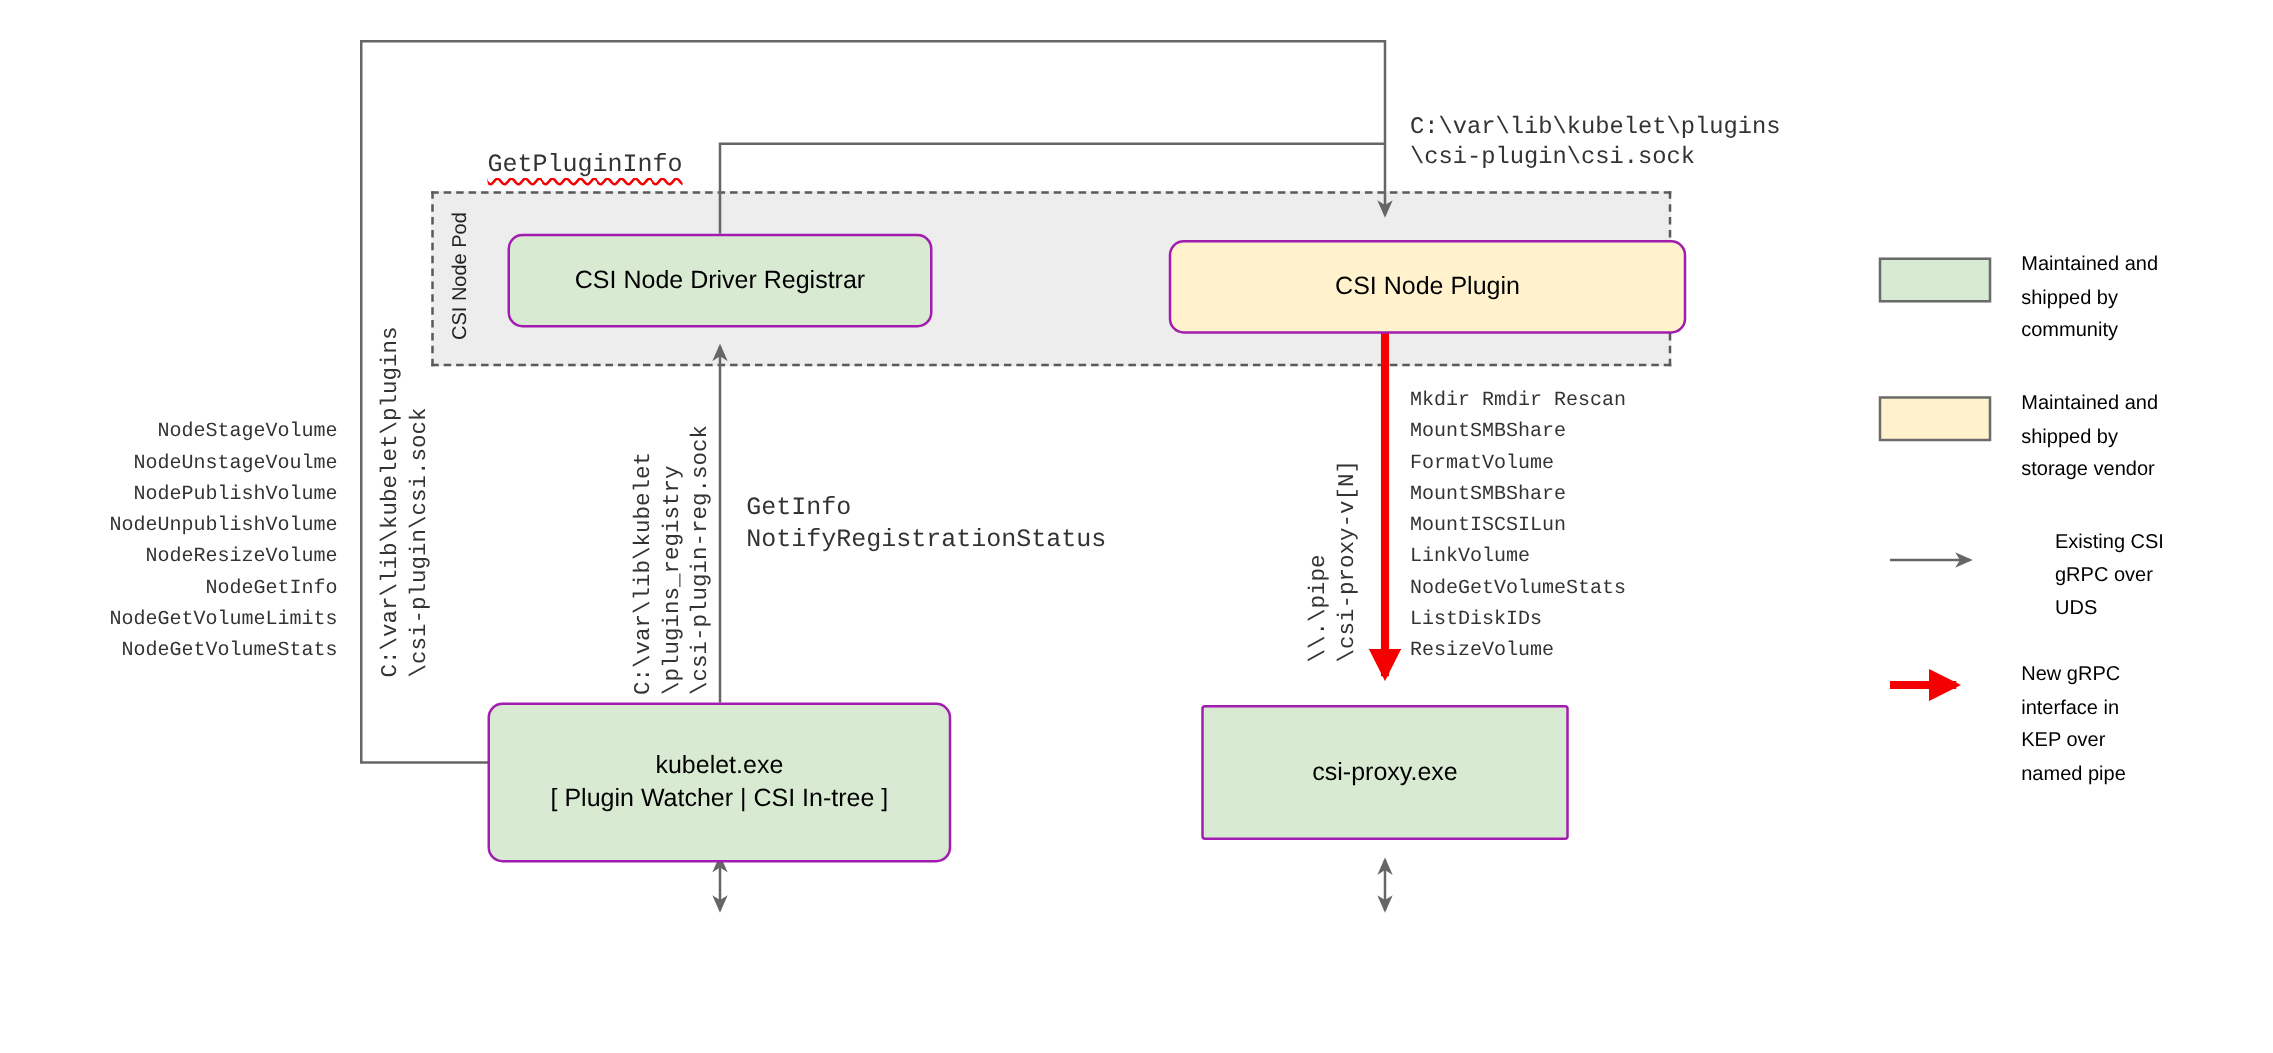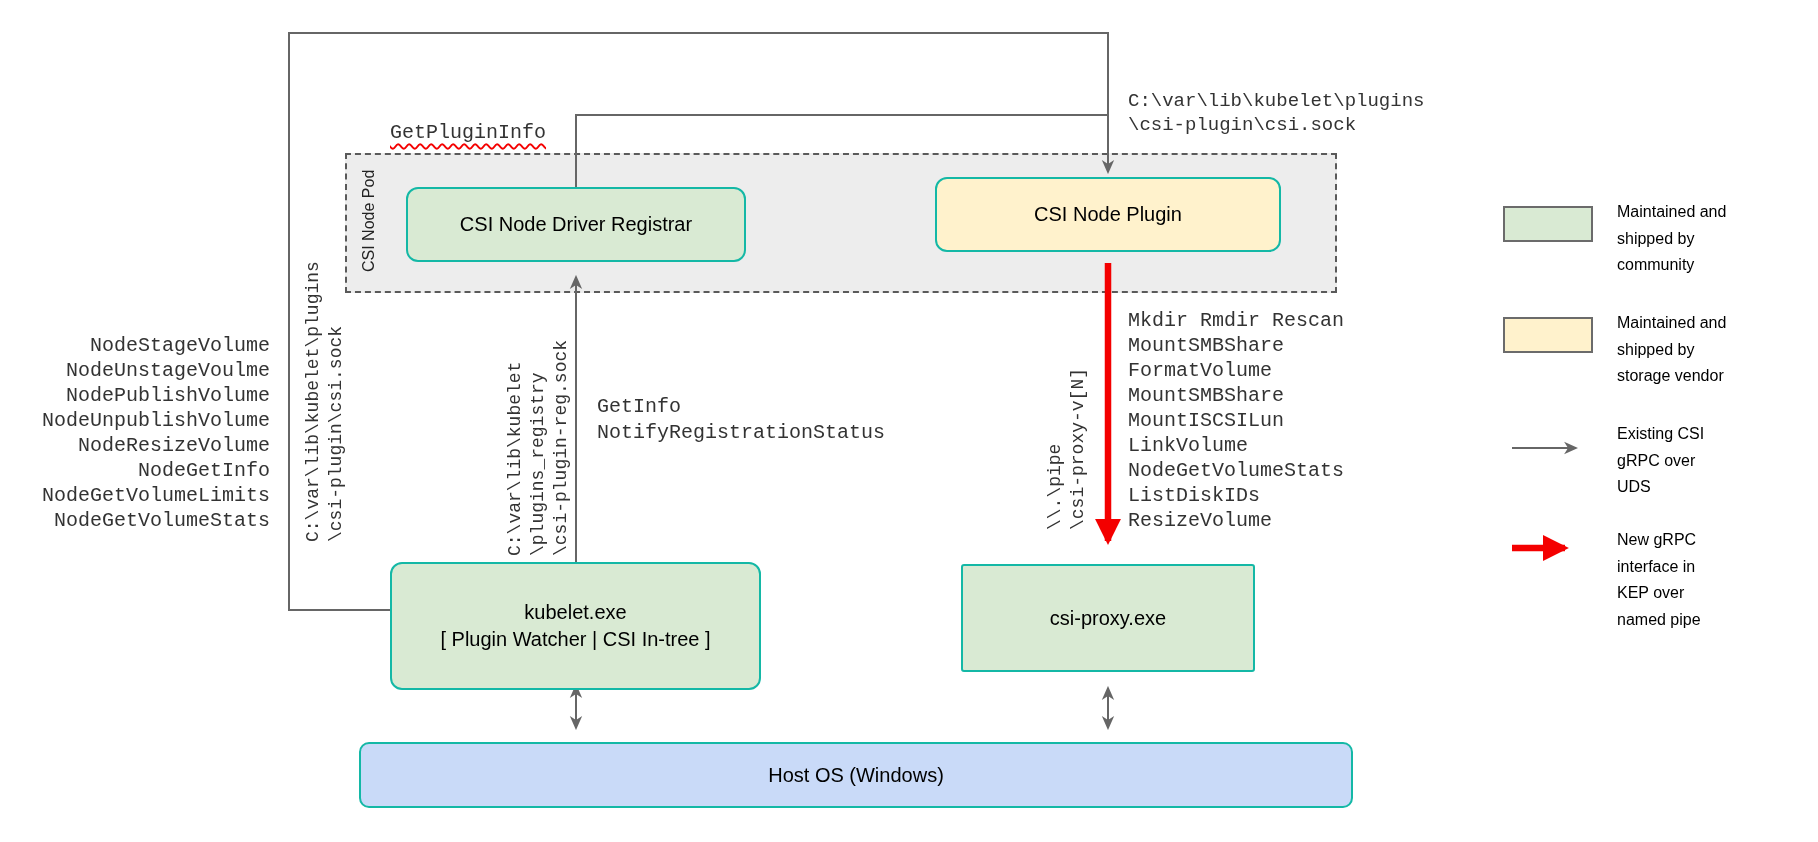--- a/index.html
+++ b/index.html
@@ -38,39 +38,39 @@
     border: 2px dashed #5a5a5a;
     z-index: 1;
   }
   .node-box {
     position: absolute;
     z-index: 3;
     display: flex;
     flex-direction: column;
     align-items: center;
     justify-content: center;
-    border: 2px solid #14b8a6;
+    border: 2px solid #a21caf;
     font-size: 20px;
     color: var(--text);
     text-align: center;
     line-height: 27px;
   }
   .box-registrar { left: 406px; top: 187px; width: 340px; height: 75px; background: var(--community); border-radius: 12px; }
-  .box-plugin    { left: 935px; top: 177px; width: 346px; height: 75px; background: var(--vendor); border-radius: 12px; }
+  .box-plugin    { left: 935px; top: 192px; width: 414px; height: 75px; background: var(--vendor); border-radius: 12px; }
   .box-kubelet   { left: 390px; top: 562px; width: 371px; height: 128px; background: var(--community); border-radius: 12px; }
   .box-csiproxy  { left: 961px; top: 564px; width: 294px; height: 108px; background: var(--community); border-radius: 3px; }
   .box-hostos    { left: 359px; top: 742px; width: 994px; height: 66px; background: var(--host); border-radius: 10px; }
   .mono {
     font-family: "Liberation Mono", monospace;
     color: var(--mono-text);
     z-index: 4;
     position: absolute;
     white-space: nowrap;
   }
-  .call-list { font-size: 20px; line-height: 25px; }
+  .call-list { font-size: 16px; line-height: 25px; }
   .call-list div { white-space: nowrap; }
   .list-node-calls { right: 1548px; top: 333px; text-align: right; }
   .list-proxy-calls { left: 1128px; top: 308px; text-align: left; }
   .label-getplugininfo {
     left: 390px; top: 121px;
     font-size: 20px;
     text-decoration: underline wavy var(--accent-red);
     text-decoration-thickness: 2px;
     text-underline-offset: 5px;
   }
@@ -107,21 +107,21 @@
     position: absolute;
     left: 1617px;
     font-size: 16px;
     line-height: 26.5px;
     color: var(--text);
     z-index: 3;
   }
   .legend-text div { white-space: nowrap; }
   .lt-1 { top: 199px; }
   .lt-2 { top: 310px; }
-  .lt-3 { top: 421px; }
+  .lt-3 { top: 421px; margin-left: 27px; }
   .lt-4 { top: 527px; }
 </style>
 </head>
 <body>
 
 <div class="canvas">
 
   <div class="pod-box"></div>
   <div class="pod-label">CSI Node Pod</div>
 
@@ -162,23 +162,20 @@
 
   <div class="node-box box-kubelet">
     <span>kubelet.exe</span>
     <span>[ Plugin Watcher | CSI In-tree ]</span>
   </div>
 
   <div class="node-box box-csiproxy">
     <span>csi-proxy.exe</span>
   </div>
 
-  <div class="node-box box-hostos">
-    <span>Host OS (Windows)</span>
-  </div>
 
   <div class="mono call-list list-node-calls">
     <div>NodeStageVolume</div>
     <div>NodeUnstageVoulme</div>
     <div>NodePublishVolume</div>
     <div>NodeUnpublishVolume</div>
     <div>NodeResizeVolume</div>
     <div>NodeGetInfo</div>
     <div>NodeGetVolumeLimits</div>
     <div>NodeGetVolumeStats</div>

